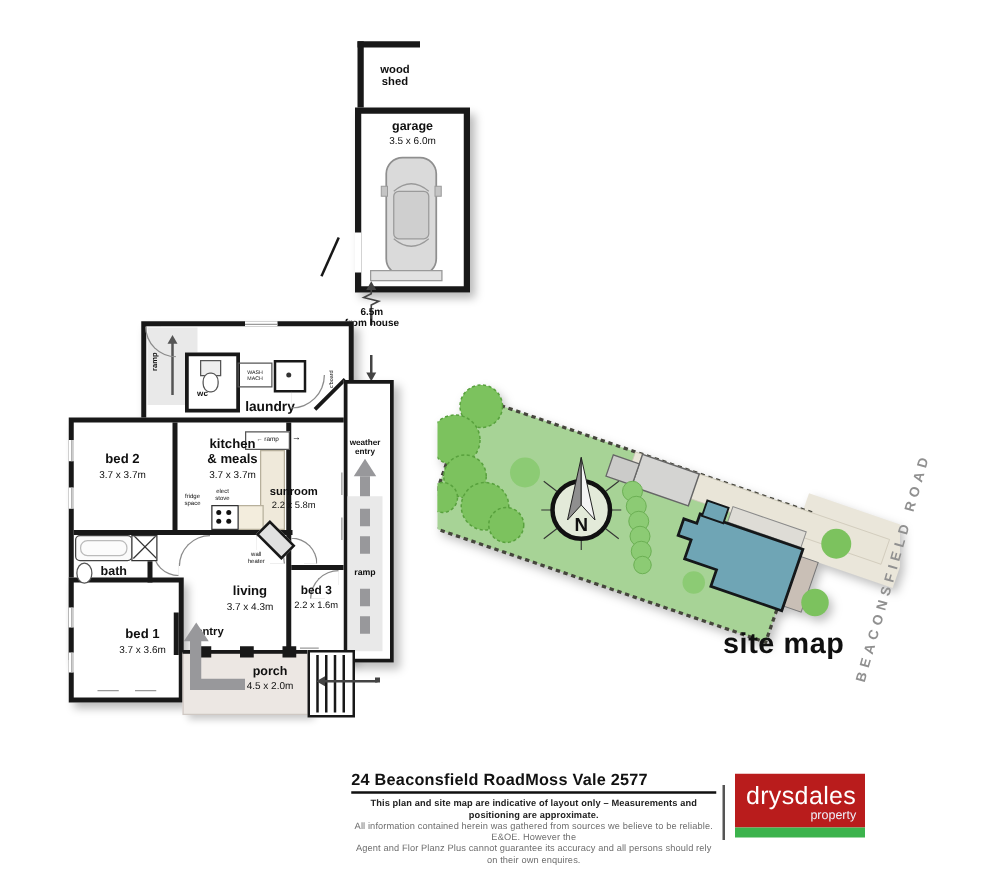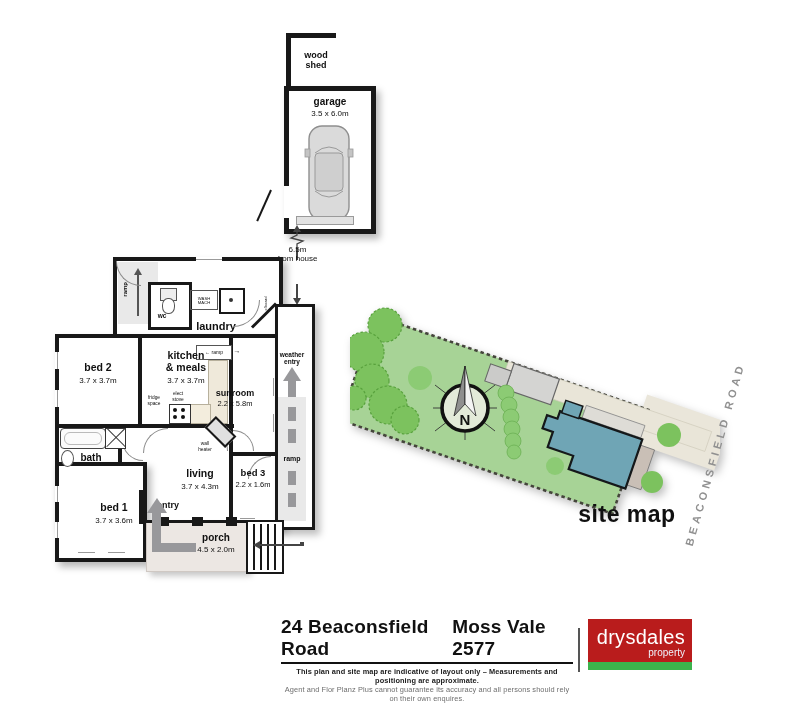--- a/index.html
+++ b/index.html
@@ -51,21 +51,21 @@
   <div class="win" style="left:361px;top:168px;width:5px;height:17px"></div>
   <div class="abs" style="left:296px;top:216px;width:56px;height:7px;background:#e2e2e2;border:1px solid #9a9a9a"></div>
   <div class="win" style="left:284px;top:186px;width:5px;height:32px"></div>
   <div class="wall" style="left:270px;top:190px;width:2px;height:34px;transform:rotate(24deg);transform-origin:top center"></div>
 
   <svg class="abs" style="left:288px;top:230px" width="18" height="18">
     <path d="M9 0 L9 5 L3 8 L15 11 L9 14 L9 18" fill="none" stroke="#444" stroke-width="1.3"></path>
   </svg>
   <div class="tri" style="left:293px;top:225px;border-left:4px solid transparent;border-right:4px solid transparent;border-bottom:7px solid #444"></div>
   <div class="abs" style="left:296px;top:248px;width:1.5px;height:12px;background:#444"></div>
-  <div class="lbl" style="left:270px;top:246px;width:55px;font-size:8px;font-weight:400">
+  <div class="lbl" style="left:270px;top:246px;width:55px;font-size:8px;font-weight:700">
     <span>6.5m</span><br>
     <span>from house</span>
   </div>
   <div class="abs" style="left:296px;top:284px;width:1.5px;height:16px;background:#444"></div>
   <div class="tri" style="left:293px;top:298px;border-left:4px solid transparent;border-right:4px solid transparent;border-top:7px solid #444"></div>
 
   <div class="box" style="left:113px;top:257px;width:162px;height:78px"></div>
   <div class="grayfill" style="left:118px;top:262px;width:40px;height:62px"></div>
   <div class="abs" style="left:137px;top:274px;width:1.5px;height:42px;background:#555"></div>
   <div class="tri" style="left:134px;top:268px;border-left:4px solid transparent;border-right:4px solid transparent;border-bottom:7px solid #555"></div>
@@ -298,26 +298,27 @@
   </svg>
 
   <div class="lbl" style="left:572px;top:502px;width:110px;font-size:23px;letter-spacing:.5px">
     <span>site map</span>
   </div>
   <div class="lbl" style="left:608px;top:448px;width:214px;font-size:11px;font-weight:700;color:#909090;letter-spacing:4px;transform:rotate(-74deg)">
     <span>BEACONSFIELD ROAD</span>
   </div>
 
   <div class="abs" style="left:281px;top:616px;width:292px">
-    <div style="display:flex;justify-content:flex-end;font-weight:700;font-size:19px;letter-spacing:.2px">
+    <div style="display:flex;justify-content:flex-start;font-weight:700;font-size:13px;letter-spacing:.2px">
       <span>24 Beaconsfield Road</span>
       <span>Moss Vale 2577</span>
     </div>
     <div style="height:2px;background:#111;margin-top:2px"></div>
     <div class="footer-small" style="margin-top:3px;font-weight:700;color:#222">This plan and site map are indicative of layout only  –  Measurements and positioning are approximate.</div>
+    <div class="footer-small" style="color:#6e6e6e">All information contained herein was gathered from sources we believe to be reliable. E&amp;OE. However the</div>
     <div class="footer-small" style="color:#6e6e6e">Agent and Flor Planz Plus cannot guarantee its accuracy and all persons should rely on their own enquires.</div>
 
   </div>
   <div class="abs" style="left:578px;top:628px;width:2px;height:44px;background:#555"></div>
   <div class="abs" style="left:588px;top:619px;width:104px;height:52px">
     <div class="abs" style="left:0;top:0;width:104px;height:43px;background:#b91c1c">
       <div style="position:absolute;right:7px;top:7px;color:#fff;font-size:20px;letter-spacing:.3px">drysdales</div>
       <div style="position:absolute;right:7px;top:28px;color:#eef0fa;font-size:10px">property</div>
     </div>
     <div class="abs" style="left:0;top:43px;width:104px;height:8px;background:#3cb34c"></div>

